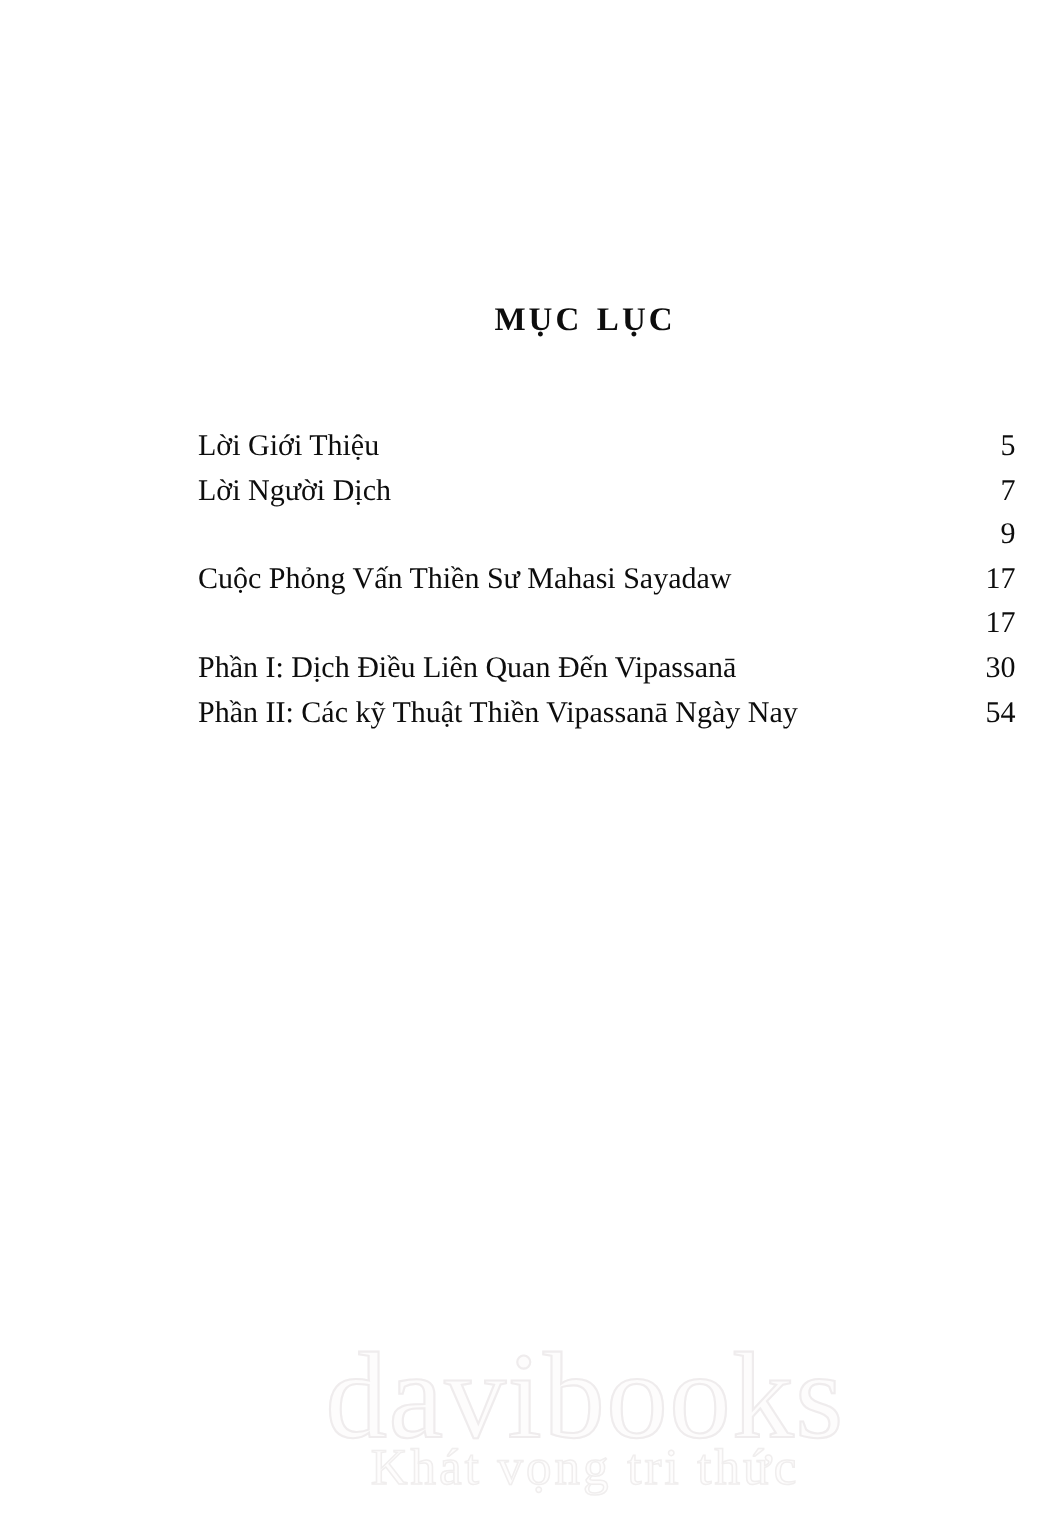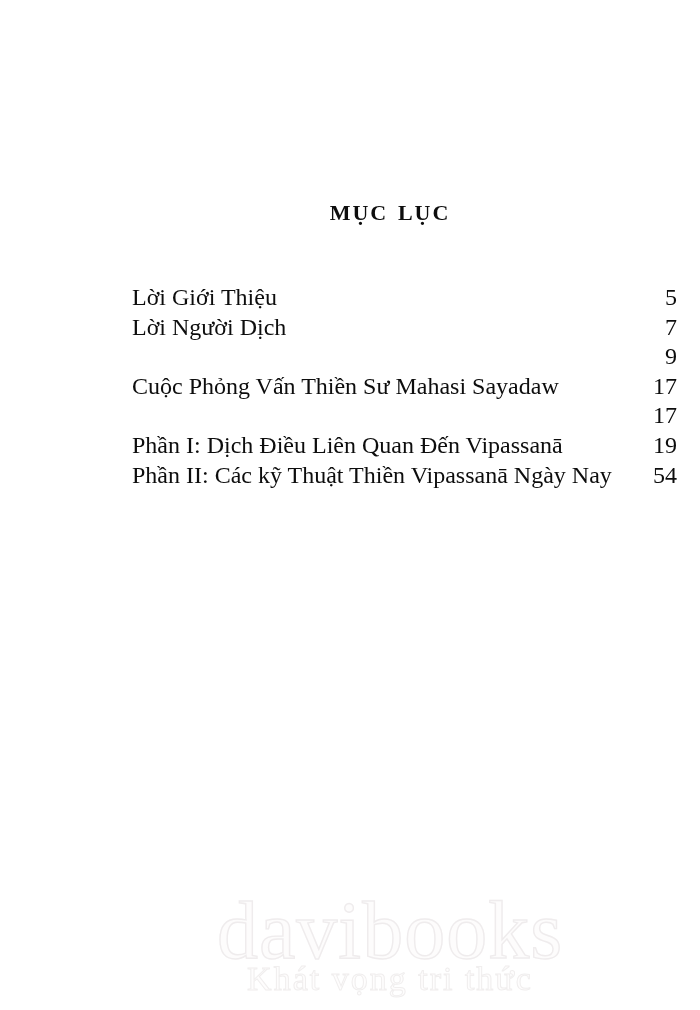--- a/index.html
+++ b/index.html
@@ -35,21 +35,21 @@
   }
   .toc-list {
     position: absolute;
     top: 283px;
     left: 92px;
     width: 545px;
   }
   .toc-row {
     display: flex;
     align-items: baseline;
-    font-size: 24px;
+    font-size: 20px;
     line-height: 29.6px;
     white-space: nowrap;
   }
   .toc-label {
     flex: 0 1 auto;
     overflow: hidden;
   }
   .toc-label .lead {
     font-weight: 400;
   }
@@ -122,21 +122,21 @@
     </div>
 
     <div class="toc-row">
       <span class="toc-fill"></span>
       <span class="toc-page">17</span>
     </div>
 
     <div class="toc-row">
       <span class="toc-label"><span class="lead">Phần I:</span><span> Dịch Điều Liên Quan Đến Vipassanā</span></span>
       <span class="toc-fill"></span>
-      <span class="toc-page">19</span>
+      <span class="toc-page">30</span>
     </div>
 
     <div class="toc-row">
       <span class="toc-label"><span class="lead">Phần II:</span><span> Các kỹ Thuật Thiền Vipassanā Ngày Nay</span></span>
       <span class="toc-fill"></span>
       <span class="toc-page">54</span>
     </div>
 
   </div>
 

